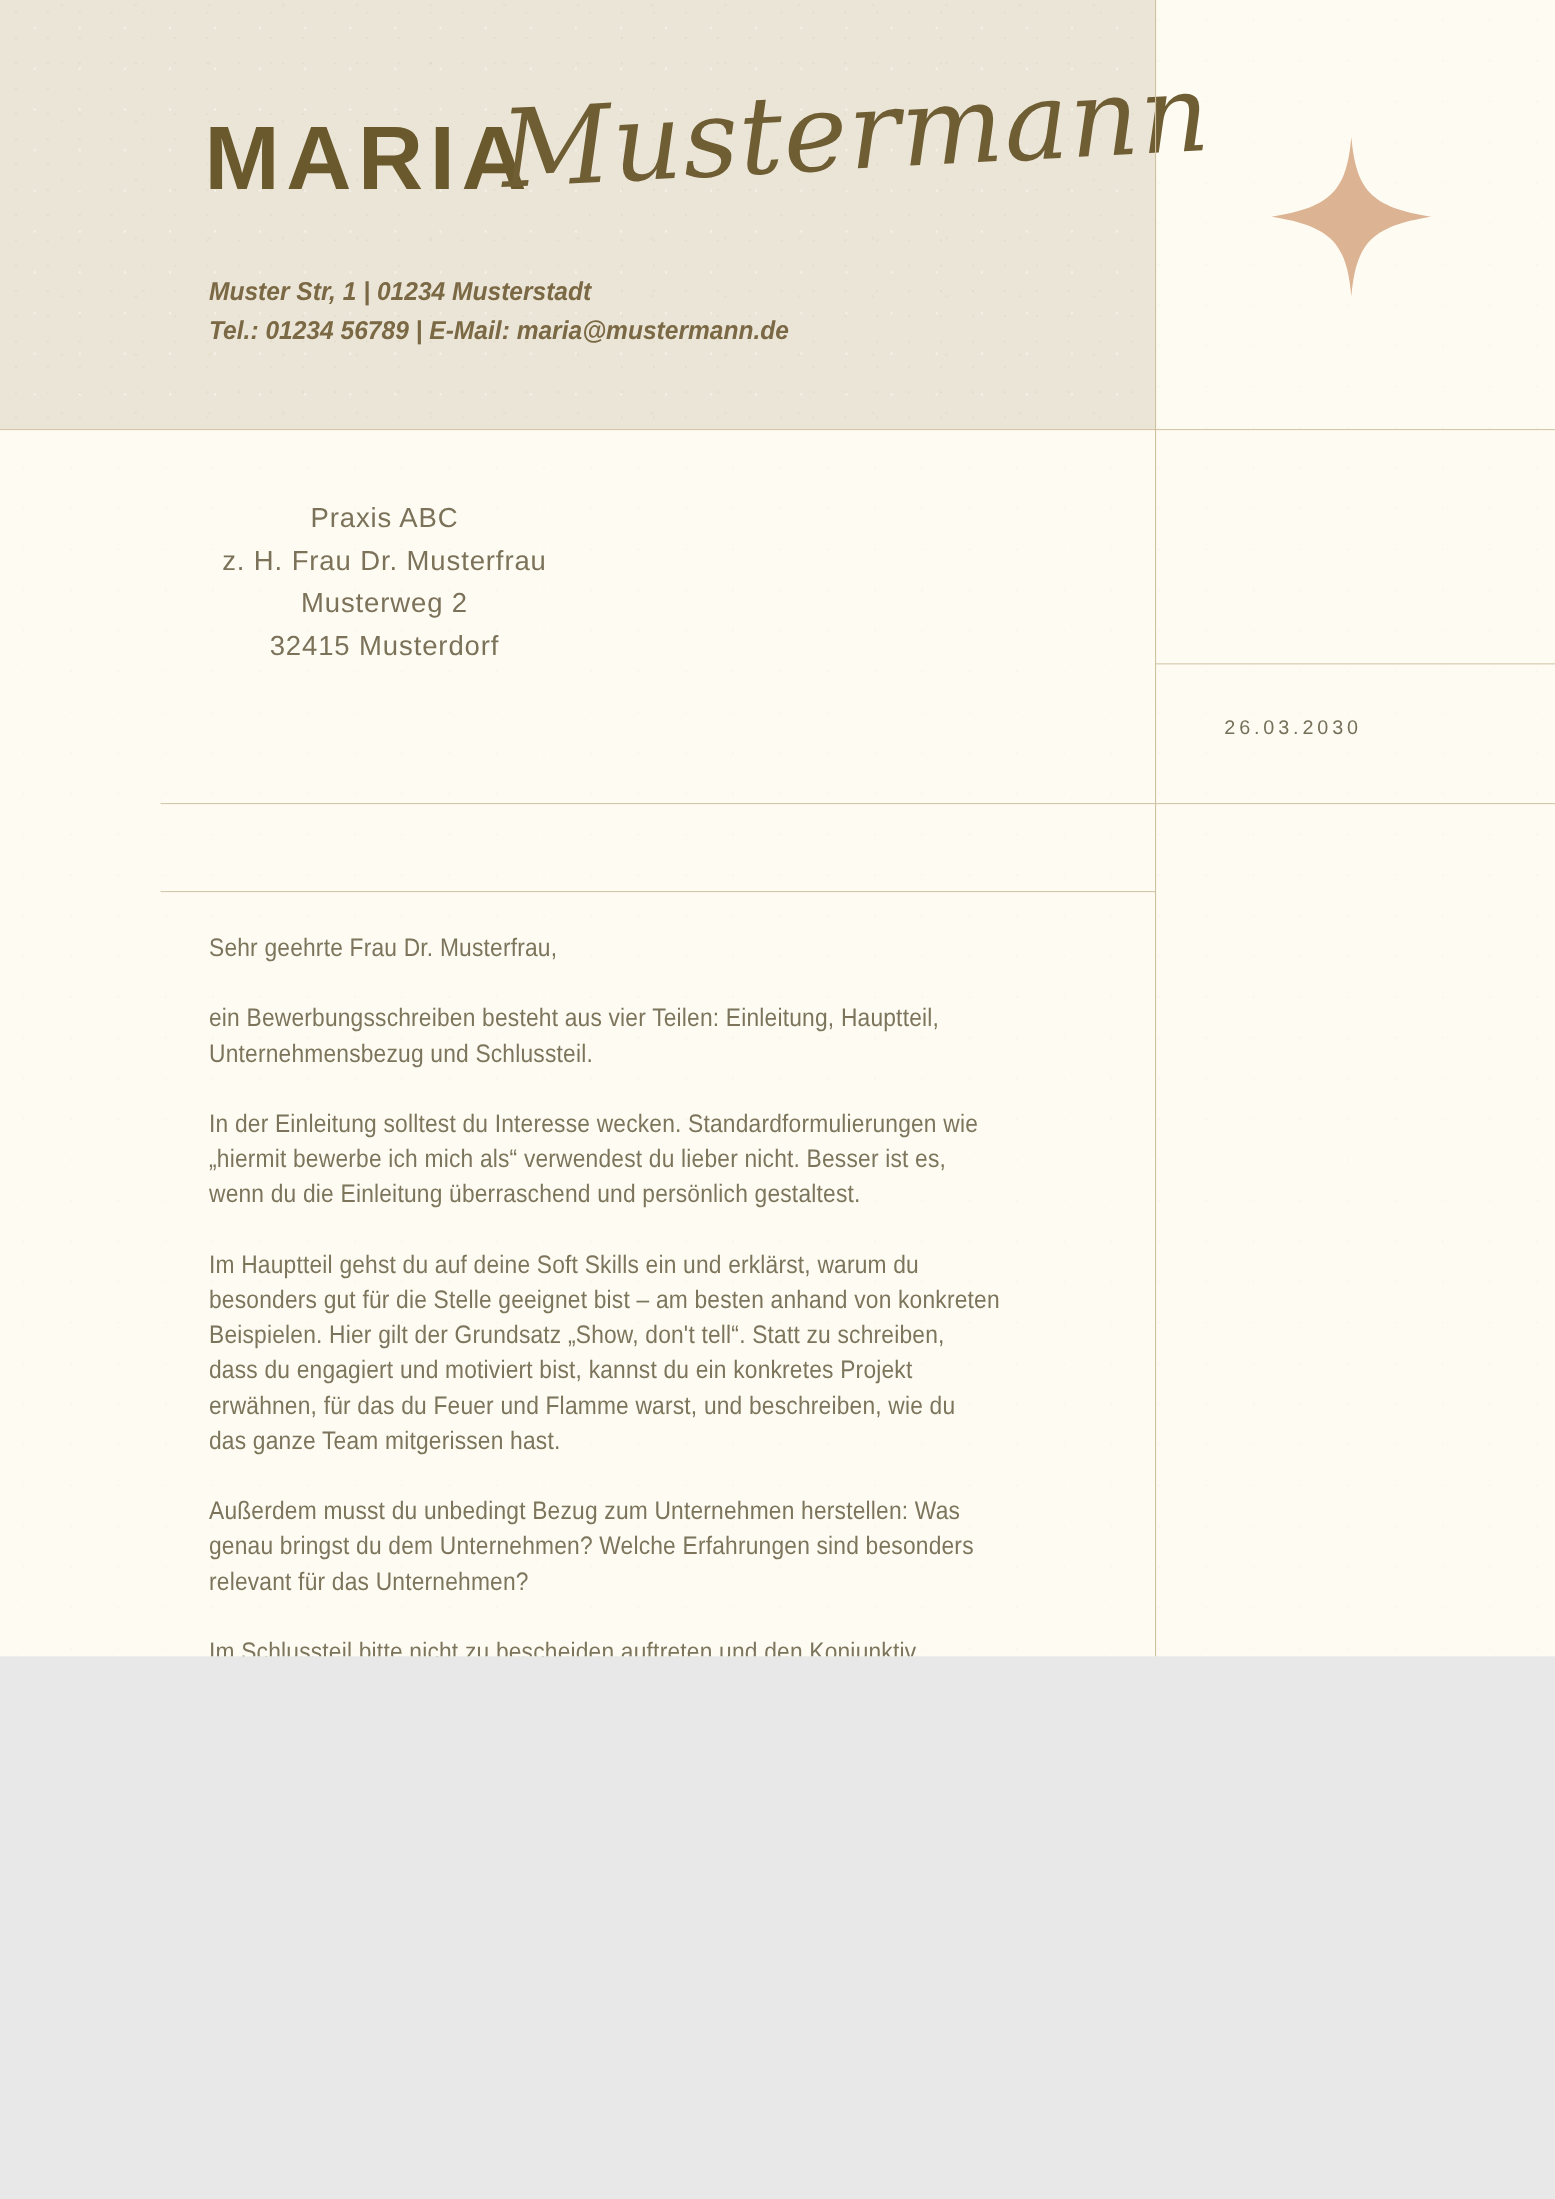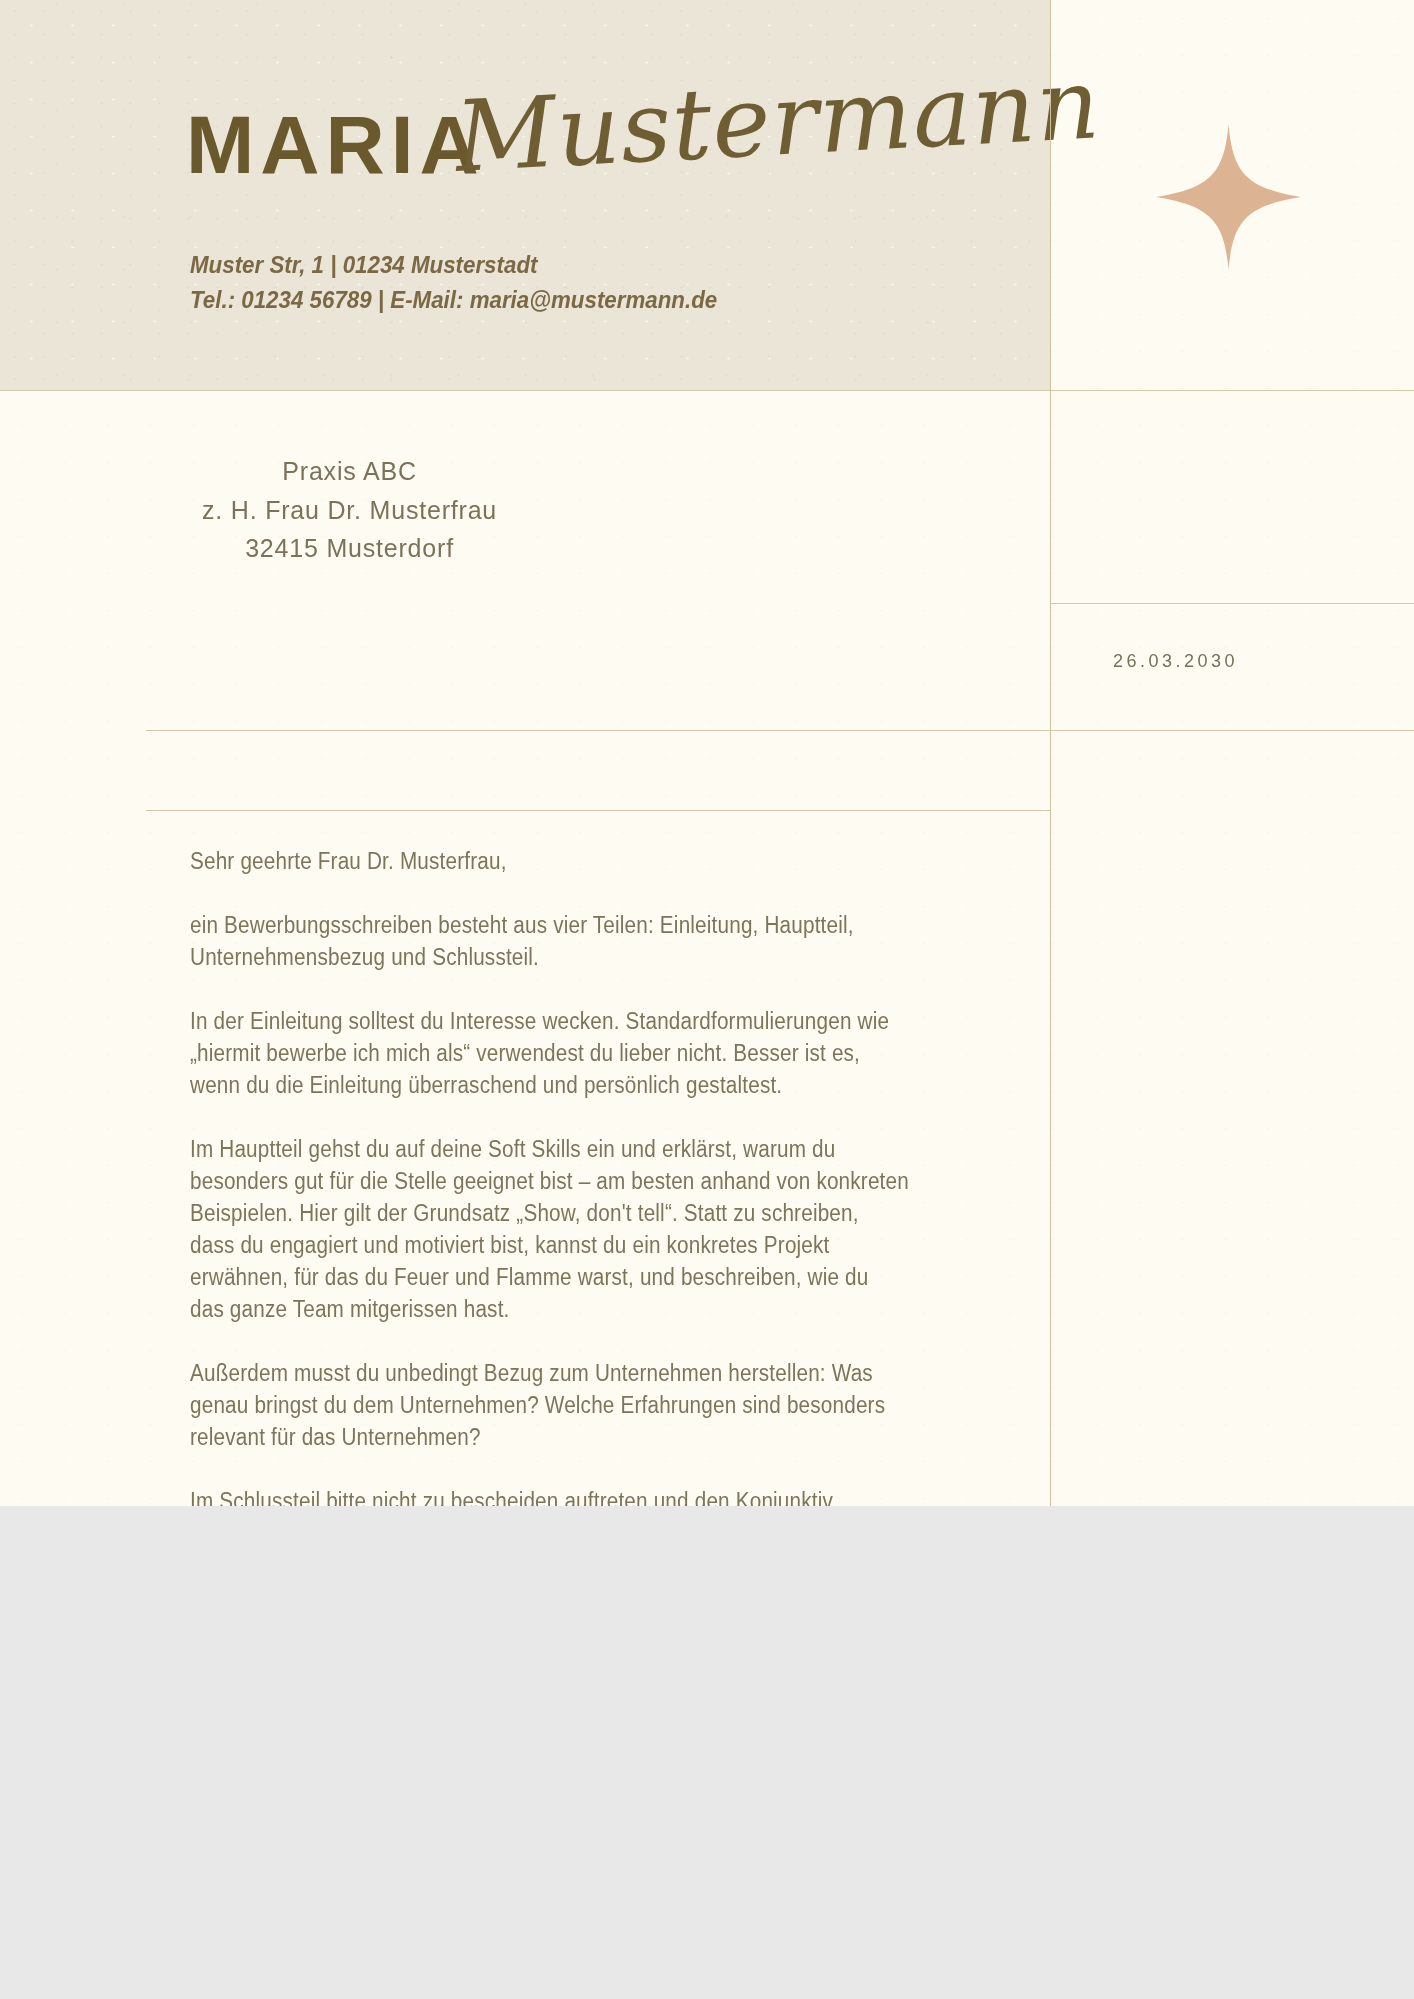--- a/index.html
+++ b/index.html
@@ -128,20 +128,21 @@
 
   <div class="hline" style="left:0; right:0; top:390px;"></div>
   <div class="vline" style="left:1050px; top:0; height:1999px;"></div>
   <div class="hline" style="left:1050px; width:364px; top:603px;"></div>
   <div class="hline" style="left:146px; width:1268px; top:730px;"></div>
   <div class="hline" style="left:146px; width:904px; top:810px;"></div>
 
   <div id="recipient-block" class="abs">
     <div>Praxis ABC</div>
     <div>z. H. Frau Dr. Musterfrau</div>
+    <div>Musterweg 2</div>
     <div>32415 Musterdorf</div>
   </div>
 
   <div id="date-text" class="abs">26.03.2030</div>
 
 
   <div id="letter-body" class="abs">
     <p>Sehr geehrte Frau Dr. Musterfrau,</p>
     <p>ein Bewerbungsschreiben besteht aus vier Teilen: Einleitung, Hauptteil,
 Unternehmensbezug und Schlussteil.</p>

